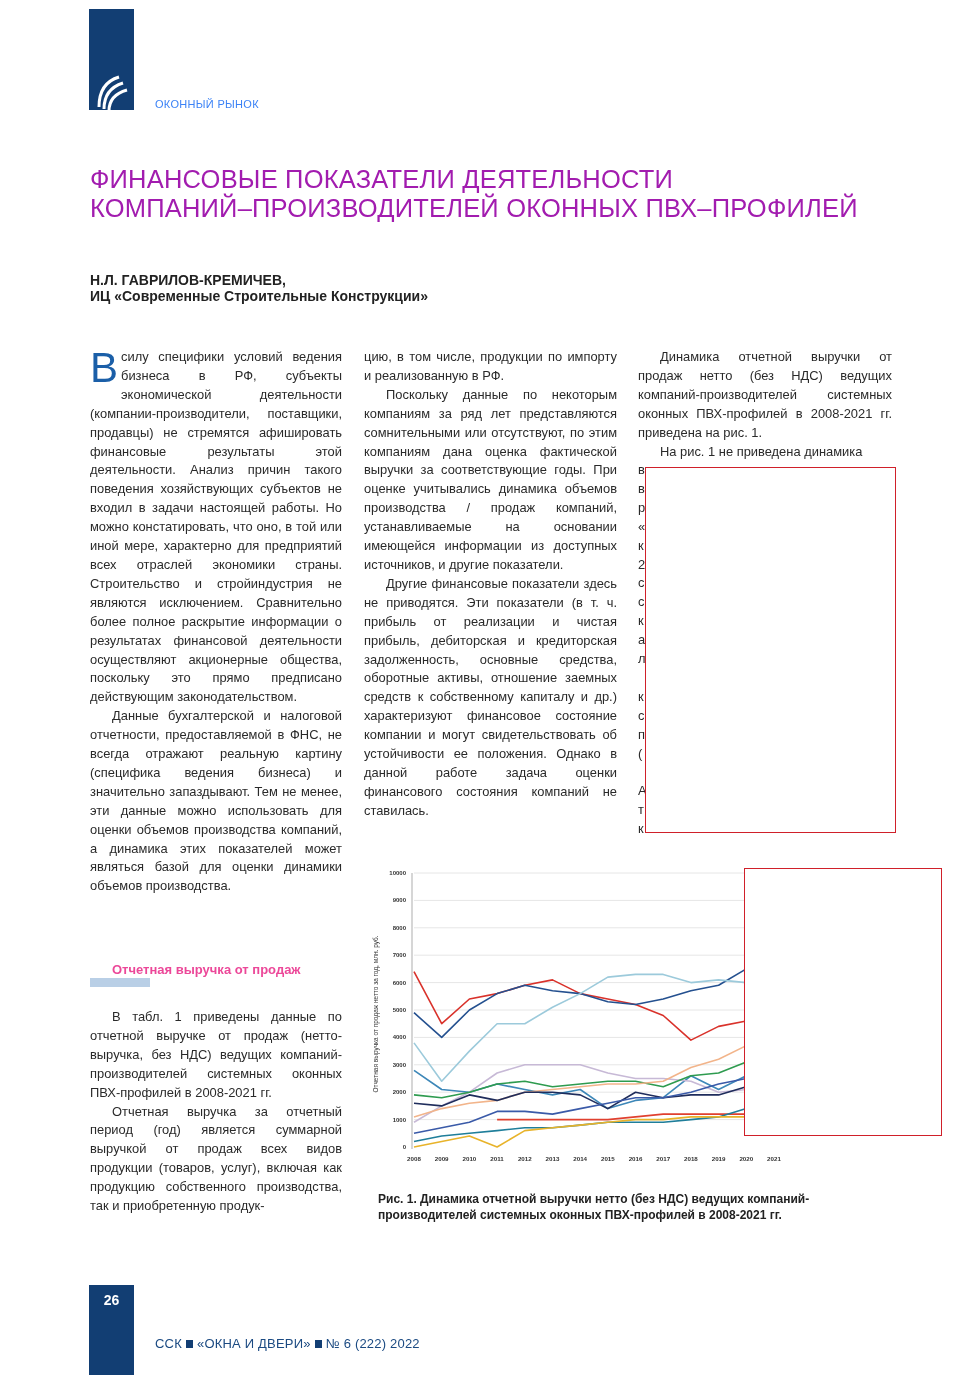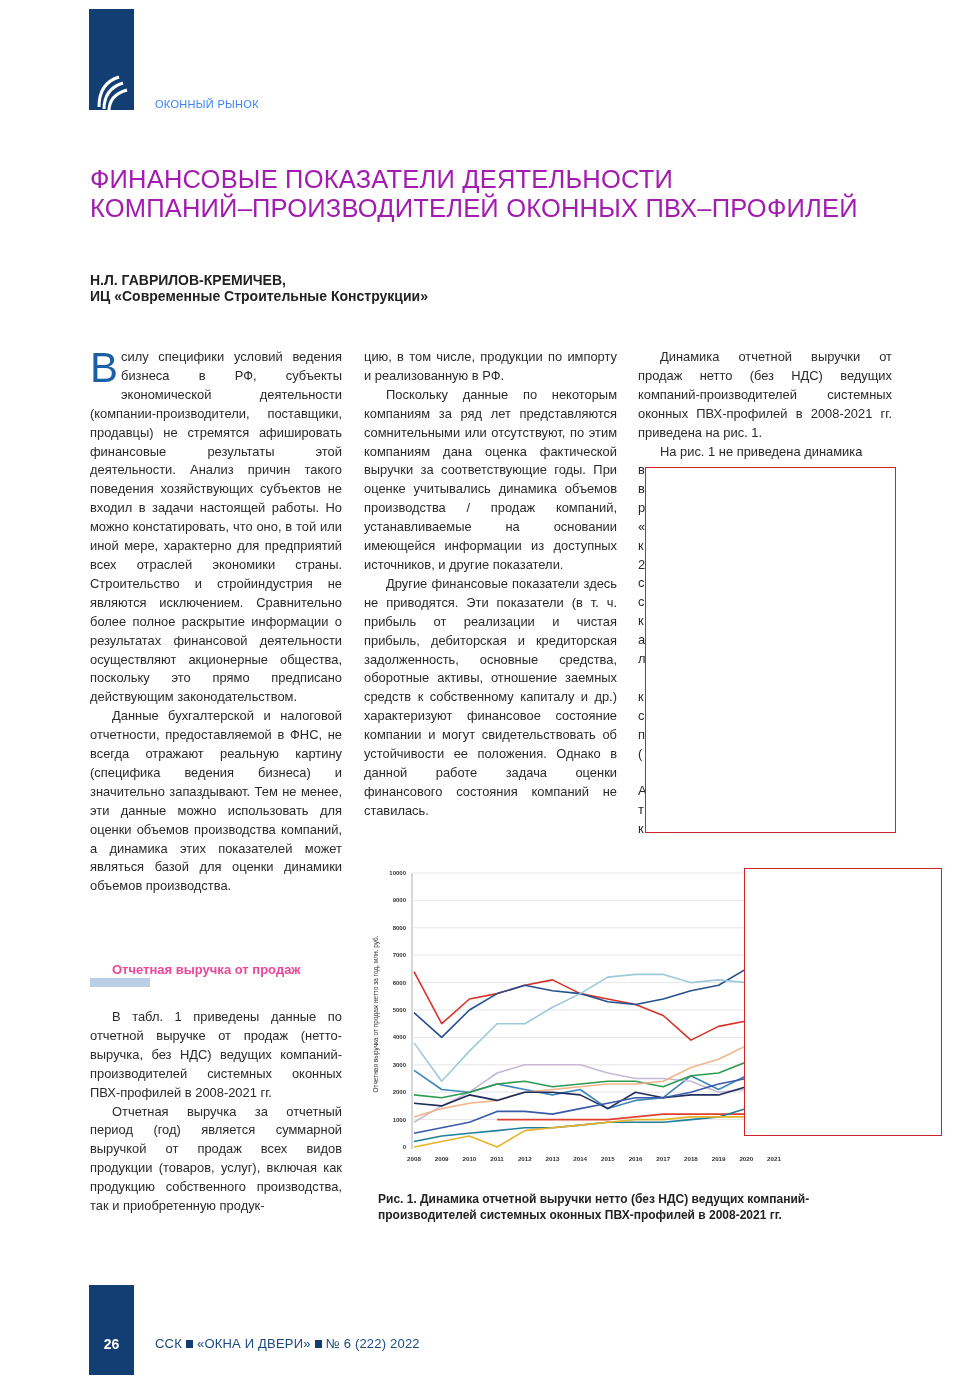--- a/index.html
+++ b/index.html
@@ -21,21 +21,21 @@
   .dropcap { float:left; font-size:42px; line-height:36px; color:#1b5fa8; margin:2px 3px 0 0; font-family:"Liberation Sans", sans-serif; }
   .subhead-bar { left:90px; top:978px; width:60px; height:9px; background:#b9cfe6; }
   .subhead { left:112px; top:961px; width:200px; font-size:13px; font-weight:bold; line-height:18px; color:#ec4899; }
   .col1b { left:90px; top:1008px; width:252px; }
   .redact { border:1.5px solid #d0202a; background:#ffffff; }
   .redact1 { left:645px; top:467px; width:249px; height:364px; }
   .redact2 { left:744px; top:868px; width:196px; height:266px; }
   .chart { left:364px; top:862px; width:536px; height:306px; }
   .caption { left:378px; top:1192px; width:505px; font-size:12px; line-height:15.5px; font-weight:bold; color:#222; }
   .footer-bar { left:89px; top:1285px; width:45px; height:90px; background:#123e73; }
-  .page-num { left:89px; top:1336px; width:45px; text-align:center; font-size:14px; font-weight:bold; color:#ffffff; }
+  .page-num { left:89px; top:1292px; width:45px; text-align:center; font-size:14px; font-weight:bold; color:#ffffff; }
   .footer-text { left:155px; top:1336px; font-size:13px; color:#1b4a82; letter-spacing:0.2px; }
   .sq { display:inline-block; width:7px; height:8px; background:#123e73; margin:0 4px 1px 4px; vertical-align:middle; }
   .side-letters { left:638px; top:461px; font-size:12.9px; line-height:18.9px; color:#2a2a2a; }
 </style>
 </head>
 <body>
 
 <div class="abs brand-bar">
   <svg width="38" height="42" viewBox="0 0 38 42">
     <g fill="none" stroke="#ffffff" stroke-width="3">

